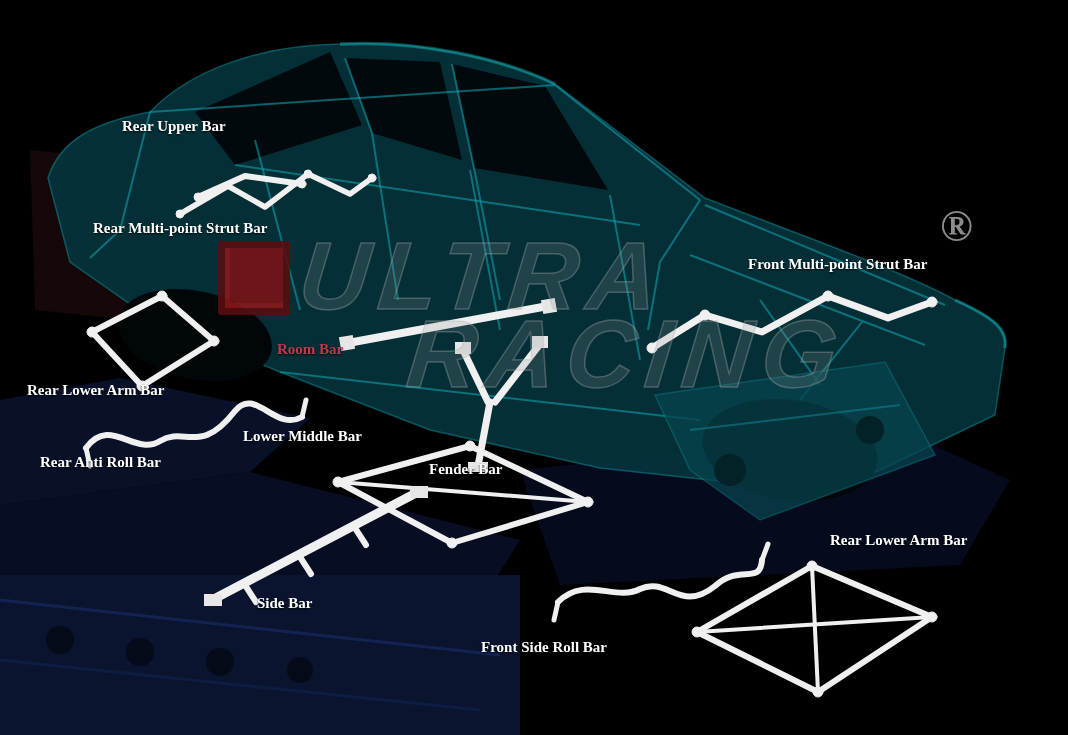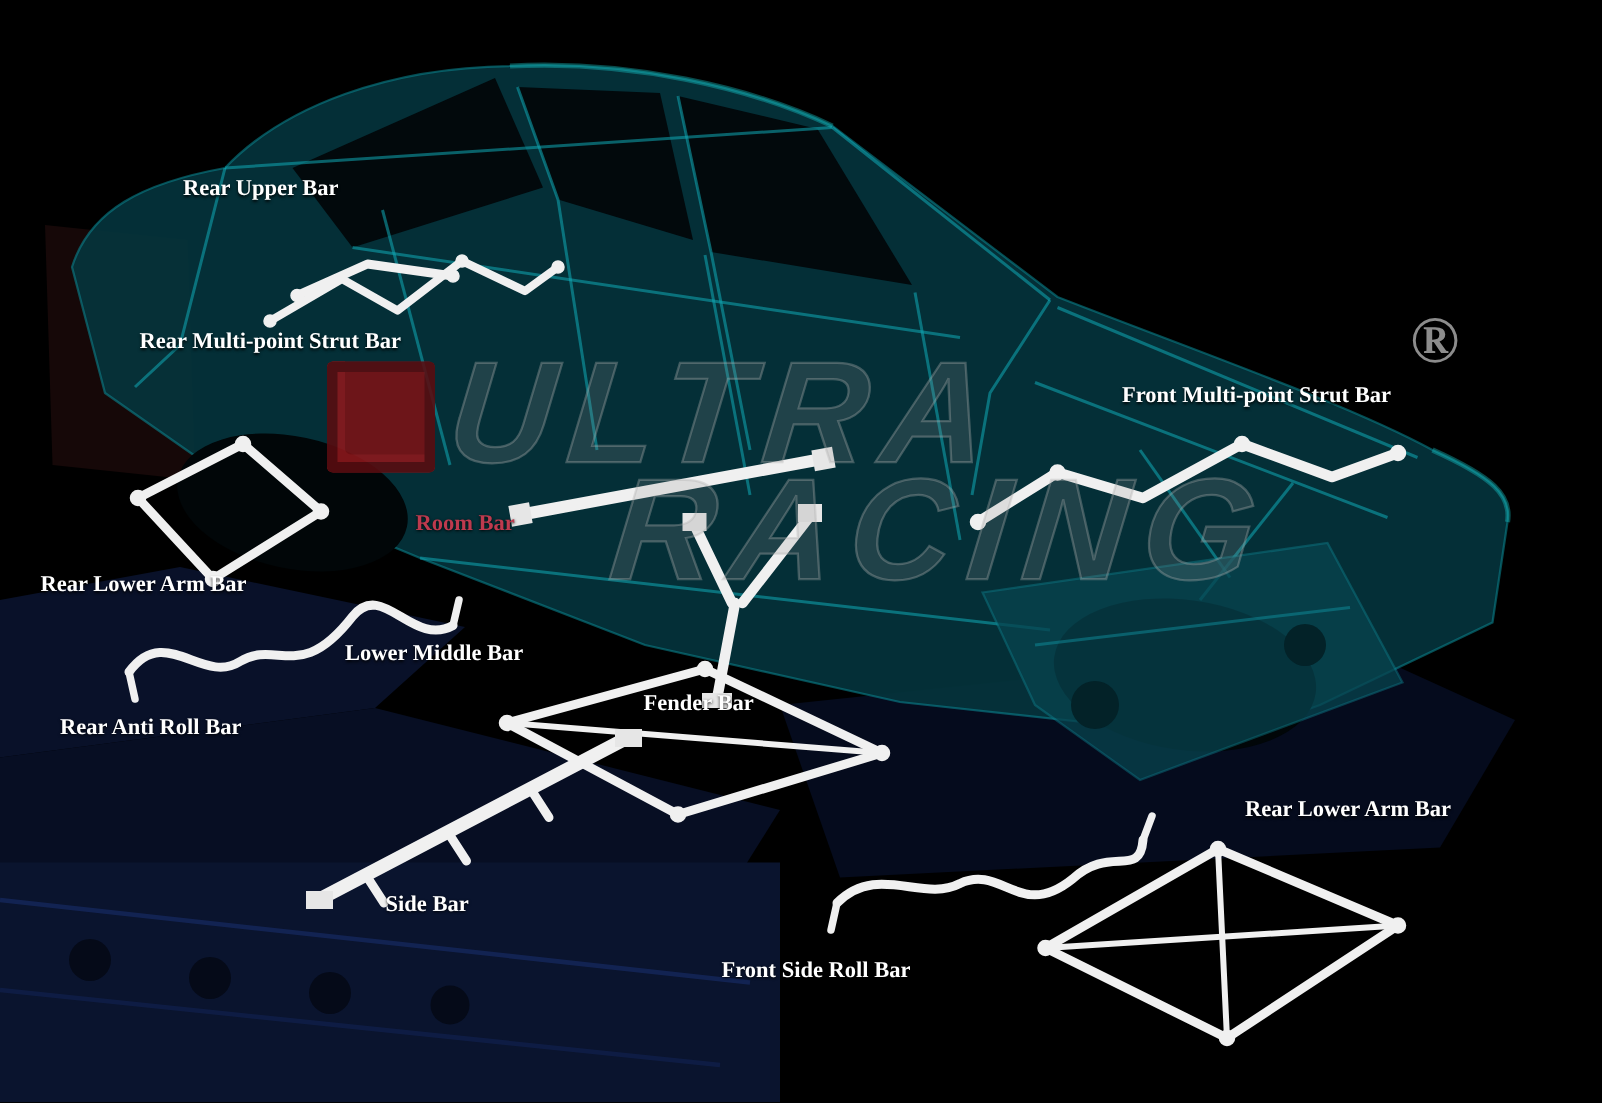--- a/index.html
+++ b/index.html
@@ -14,22 +14,22 @@
   .label {
     position:absolute; color:#ffffff; font-weight:bold; font-size:15px;
     white-space:nowrap; text-shadow:0 1px 2px rgba(0,0,0,.9); z-index:30;font-family:Liberation Serif, serif;
   }
   .label.room { color:#bd3a4e; }
 
   .lbl-rear-upper        { left:122px; top:118px; }
   .lbl-rear-multi        { left:93px;  top:220px; }
   .lbl-room              { left:277px; top:321px;margin-top:20px; }
   .lbl-rear-lower-arm    { left:27px;  top:382px; }
-  .lbl-lower-middle      { left:230px; top:428px; }
-  .lbl-rear-anti-roll    { left:40px;  top:477px; }
+  .lbl-lower-middle      { left:243px; top:428px; }
+  .lbl-rear-anti-roll    { left:40px;  top:454px; }
   .lbl-fender            { left:429px; top:461px; }
   .lbl-side              { left:257px; top:595px; }
   .lbl-front-anti-roll   { left:481px; top:639px; }
   .lbl-front-multi       { left:748px; top:256px; }
   .lbl-front-lower-arm   { left:830px; top:532px; }
 
   
   .watermark-word {
     position:absolute; z-index:20; font-weight:bold; font-style:italic;
     color:rgba(145,145,145,0.20);

